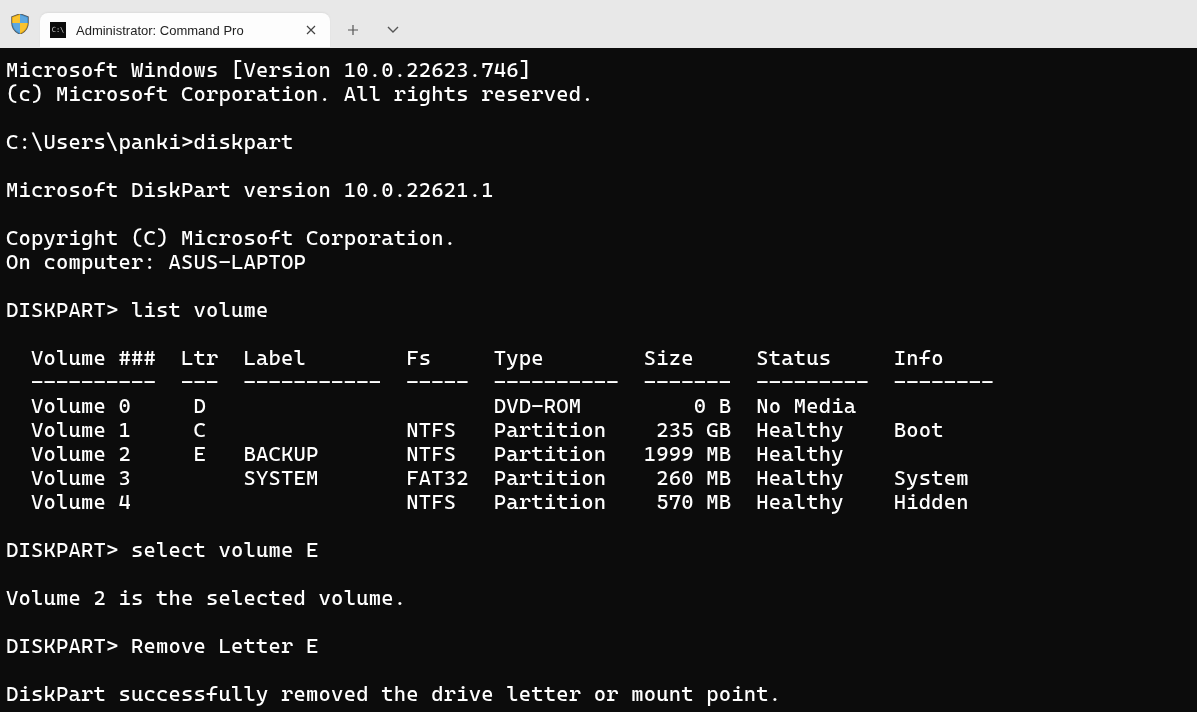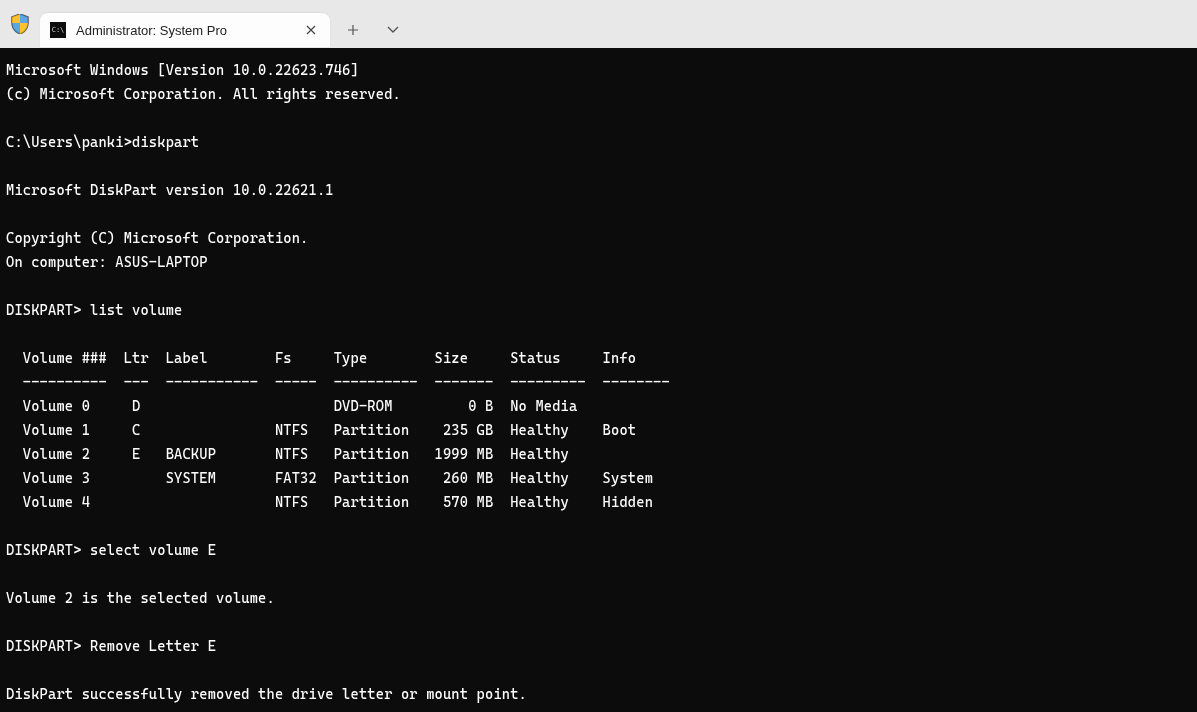--- a/index.html
+++ b/index.html
@@ -49,21 +49,21 @@
     width: 34px; height: 34px; margin-top: 12px;
     display: flex; align-items: center; justify-content: center;
     color: #555; cursor: pointer; border-radius: 4px;
   }
 
   .terminal {
     flex: 1;
     background: #0c0c0c;
     color: #ffffff;
     font-family: "Cascadia Mono", "Consolas", monospace;
-    font-size: 14px;
+    font-size: 21px;
     line-height: 24px;
     padding: 10px 6px 6px 6px;
     white-space: pre;
     overflow: hidden;
     letter-spacing: 0.2px;
   }
 </style>
 </head>
 <body>
 
@@ -75,21 +75,21 @@
       <path d="M9 0 L1 3 V9 L9 9 Z" fill="#ffb900" opacity="0.8"></path>
       <path d="M9 9 L17 9 C17 14 13.5 18 9 20 Z" fill="#ffb900" opacity="0.8"></path>
       <path d="M9 9 L1 9 C1 14 4.5 18 9 20 Z" fill="#3a96dd" opacity="0.8"></path>
     </svg>
   </div>
 
   <div class="tab">
     <div class="tab-icon">
       <span class="tab-icon-inner">C:\</span>
     </div>
-    <span class="tab-title">Administrator: System Pro</span>
+    <span class="tab-title">Administrator: Command Pro</span>
     <div class="tab-close">
       <svg width="10" height="10" viewBox="0 0 10 10">
           <path d="M1 1 L9 9 M9 1 L1 9" stroke="#444" stroke-width="1.2"></path>
         </svg>
     </div>
   </div>
 
   <div class="title-btn">
     <svg width="12" height="12" viewBox="0 0 12 12">
         <path d="M6 1 V11 M1 6 H11" stroke="#555" stroke-width="1.2"></path>

